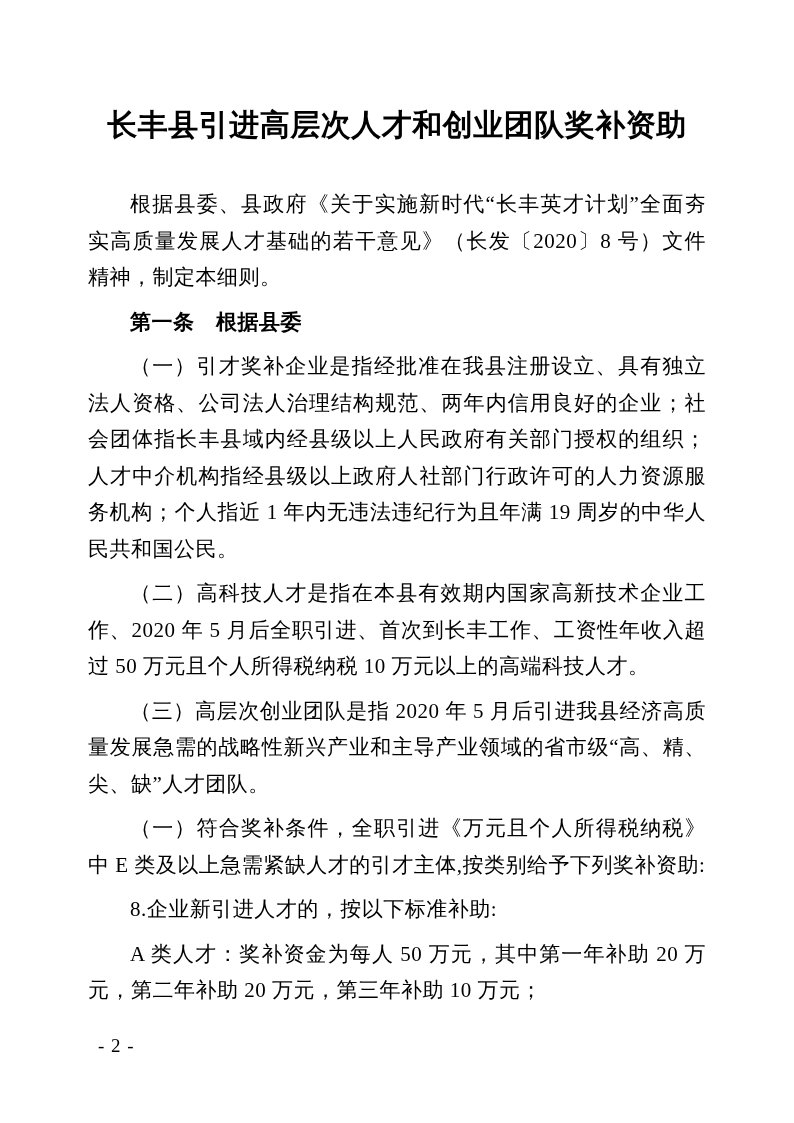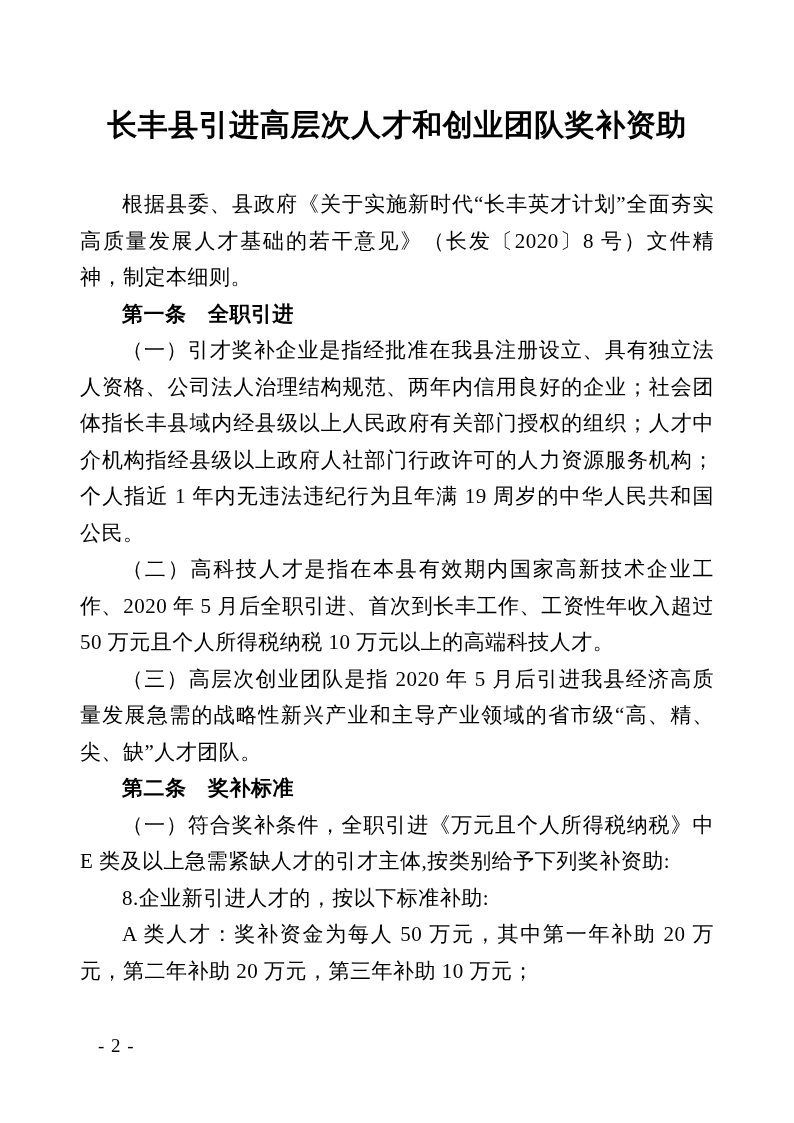--- a/index.html
+++ b/index.html
@@ -24,21 +24,21 @@
     font-size: 30px;
     line-height: 46px;
     font-weight: bold;
     letter-spacing: 0.5px;
     font-family: "Liberation Serif", serif;
   }
   .title .title-line {
     display: block;
   }
   .doc-body p {
-    margin: 0;
+    margin: 8px;
     font-size: 21px;
     line-height: 36.5px;
     text-align: justify;
     text-indent: 2em;
     letter-spacing: 0.5px;
     font-family: "Liberation Serif", serif;
   }
   .doc-body p.heading-para {
     font-weight: bold;
     font-family: "Liberation Sans", sans-serif;
@@ -56,23 +56,22 @@
 </style>
 </head>
 <body>
 
 <div class="page">
   <h1 class="title">
     <span class="title-line">长丰县引进高层次人才和创业团队奖补资助</span>
   </h1>
   <div class="doc-body" id="doc-body">
       <p class="body-para">根据县委、县政府《关于实施新时代“长丰英才计划”全面夯实高质量发展人才基础的若干意见》（长发〔2020〕8 号）文件精神，制定本细则。</p>
-      <p class="heading-para">第一条　全职引进</p>
+      <p class="heading-para">第一条　根据县委</p>
       <p class="body-para">（一）引才奖补企业是指经批准在我县注册设立、具有独立法人资格、公司法人治理结构规范、两年内信用良好的企业；社会团体指长丰县域内经县级以上人民政府有关部门授权的组织；人才中介机构指经县级以上政府人社部门行政许可的人力资源服务机构；个人指近 1 年内无违法违纪行为且年满 19 周岁的中华人民共和国公民。</p>
       <p class="body-para">（二）高科技人才是指在本县有效期内国家高新技术企业工作、2020 年 5 月后全职引进、首次到长丰工作、工资性年收入超过 50 万元且个人所得税纳税 10 万元以上的高端科技人才。</p>
       <p class="body-para">（三）高层次创业团队是指 2020 年 5 月后引进我县经济高质量发展急需的战略性新兴产业和主导产业领域的省市级“高、精、尖、缺”人才团队。</p>
-      <p class="heading-para">第二条　奖补标准</p>
       <p class="body-para">（一）符合奖补条件，全职引进《万元且个人所得税纳税》中 E 类及以上急需紧缺人才的引才主体,按类别给予下列奖补资助:</p>
       <p class="body-para">8.企业新引进人才的，按以下标准补助:</p>
       <p class="body-para">A 类人才：奖补资金为每人 50 万元，其中第一年补助 20 万元，第二年补助 20 万元，第三年补助 10 万元；</p>
     </div>
   <div class="page-number">- 2 -</div>
 </div>
 
 </body></html>

